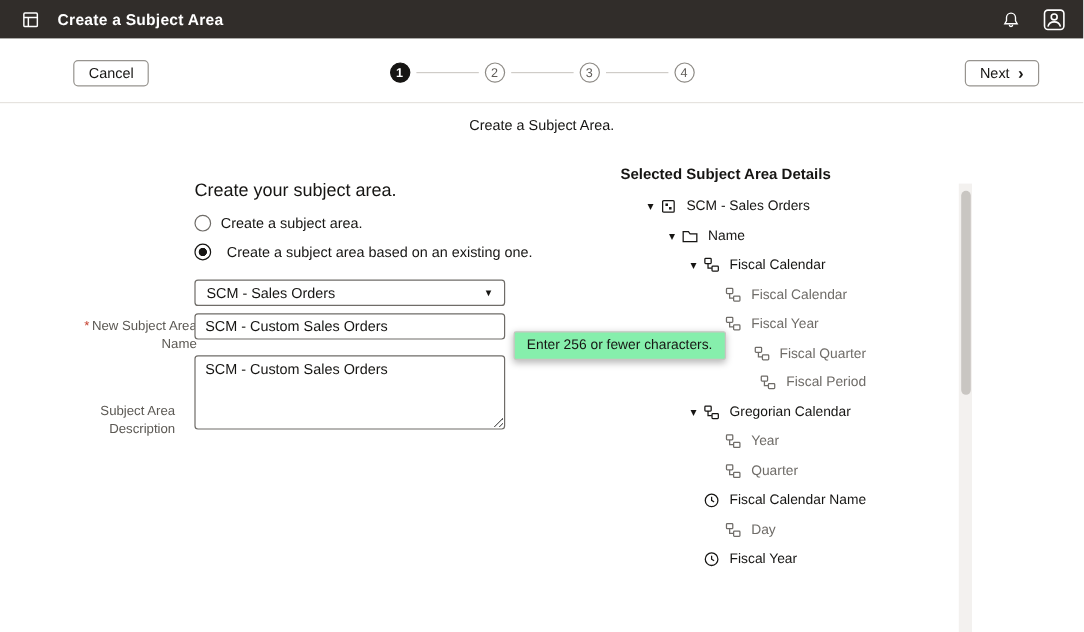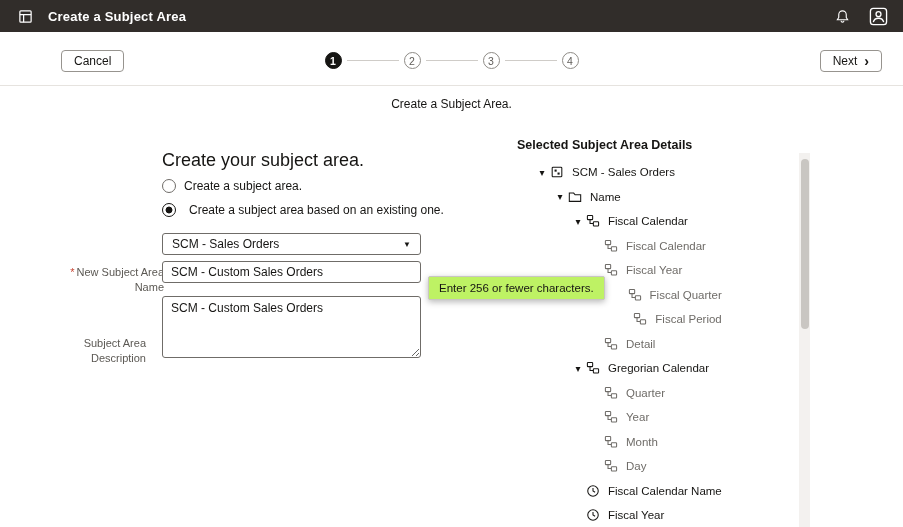--- a/index.html
+++ b/index.html
@@ -12,36 +12,36 @@
             display:flex; align-items:center; padding:0 12px; gap:10px; color:#fff; }
   .topbar-title { font-size:13px; font-weight:bold; letter-spacing:.2px; }
   .topbar-spacer { flex:1; }
   .icon-btn { width:26px; height:26px; display:flex; align-items:center; justify-content:center; cursor:pointer; }
 
   
   .btn { position:absolute; font-size:12px; color:#161513; background:#fff;
          border:1px solid #97948f; border-radius:4px; padding:3px 12px;
          display:flex; align-items:center; gap:7px; cursor:pointer; }
   .cancel-btn { left:23px; top:50px;margin-left:38px; }
-  .next-btn { right:21px; top:50px; }
+  .next-btn { right:37px; top:50px; }
   .next-chevron { font-size:14px; font-weight:bold; line-height:1; }
 
   .stepper { position:absolute; top:52px; left:50%; transform:translateX(-50%);
              display:flex; align-items:center; }
   .step-circle { width:17px; height:17px; border-radius:50%; border:1.5px solid #8e8b86;
                  color:#5f5c58; font-size:10.5px; display:flex; align-items:center;
                  justify-content:center; background:#fff; cursor:pointer; }
   .step-circle.active { background:#161513; border-color:#161513; color:#fff; font-weight:bold; }
   .step-connector { width:52px; height:1.5px; background:#cfccc8; margin:0 5px; }
 
   .separator { position:absolute; top:85px; left:0; width:100%; height:1px; background:#e6e3df; }
   .subtitle { position:absolute; top:97px; left:0; width:100%; text-align:center; font-size:12px; }
 
   
-  .section-title { position:absolute; left:162px; top:150px; font-size:18px; }
+  .section-title { position:absolute; left:162px; top:150px; font-size:15px; }
   .radio-row { position:absolute; left:162px; display:flex; align-items:center; gap:8px; font-size:12px; }
   .radio-row-0 { top:179px; } .radio-row-1 { top:203px;gap:13px; }
   input[type=radio] { appearance:none; -webkit-appearance:none; width:14px; height:14px;
                       border:1.5px solid #6f6c68; border-radius:50%; background:#fff; cursor:pointer; }
   input[type=radio]:checked { border-color:#161513;
       background:radial-gradient(circle at center, #161513 0 3.2px, #fff 3.7px); }
 
   .select-box { position:absolute; left:162px; top:233px; width:259px; height:22px;
                 border:1px solid #6f6c68; border-radius:3px; display:flex; align-items:center;
                 justify-content:space-between; padding:0 9px; font-size:12px; background:#fff; cursor:pointer; }
@@ -53,21 +53,21 @@
   .textarea { position:absolute; left:162px; top:296px; width:259px; height:62px;
               border:1px solid #6f6c68; border-radius:3px; padding:4px 8px; font-size:12px;
               font-family:inherit; color:#161513; resize:both; }
 
   .field-label { position:absolute; width:120px; text-align:right; font-size:11px;
                  color:#5b5853; line-height:1.4; }
   .name-label { left:44px; top:265px; }
   .desc-label { left:26px; top:300px;margin-top:36px; }
   .req { color:#c74634; margin-right:2px; }
 
-  .tooltip { position:absolute; left:428px; top:276px; background:#bef264; border:1px solid #c9c6c2;
+  .tooltip { position:absolute; left:428px; top:276px; background:#86efac; border:1px solid #c9c6c2;
              box-shadow:0 2px 6px rgba(0,0,0,.28); padding:5px 10px; font-size:11.5px;
              border-radius:2px; white-space:nowrap; }
 
   
   .details-title { position:absolute; left:517px; top:138px; font-size:12.5px; font-weight:bold; }
   .tree { position:absolute; left:534px; top:160px; }
   .tree-row { display:flex; align-items:center; height:24.5px; font-size:11.5px; cursor:pointer; }
   .caret { width:16px; font-size:10px; color:#161513; text-align:center; flex:0 0 16px; }
   .caret.hidden { visibility:hidden; }
   .tree-icon { width:20px; flex:0 0 20px; display:flex; align-items:center; }
@@ -234,31 +234,20 @@
     <span class="tree-icon">
           <svg width="14" height="14" viewBox="0 0 16 16">
             <rect x="1.6" y="1.6" width="6" height="4.8" rx=".8" fill="none" stroke="currentColor" stroke-width="1.2"></rect>
             <path d="M4.6 6.4v4.4h3.6" fill="none" stroke="currentColor" stroke-width="1.2"></path>
             <rect x="8.4" y="8.8" width="6" height="4.8" rx=".8" fill="none" stroke="currentColor" stroke-width="1.2"></rect>
           </svg>
         </span>
     <span class="tree-label">Fiscal Period</span>
   </div>
 
-  <div class="tree-row tone-gray" style="padding-left: 54px;">
-    <span class="caret hidden">▾</span>
-    <span class="tree-icon">
-          <svg width="14" height="14" viewBox="0 0 16 16">
-            <rect x="1.6" y="1.6" width="6" height="4.8" rx=".8" fill="none" stroke="currentColor" stroke-width="1.2"></rect>
-            <path d="M4.6 6.4v4.4h3.6" fill="none" stroke="currentColor" stroke-width="1.2"></path>
-            <rect x="8.4" y="8.8" width="6" height="4.8" rx=".8" fill="none" stroke="currentColor" stroke-width="1.2"></rect>
-          </svg>
-        </span>
-    <span class="tree-label">Detail</span>
-  </div>
 
   <div class="tree-row tone-dark" style="padding-left: 36px;">
     <span class="caret">▾</span>
     <span class="tree-icon">
           <svg width="14" height="14" viewBox="0 0 16 16">
             <rect x="1.6" y="1.6" width="6" height="4.8" rx=".8" fill="none" stroke="currentColor" stroke-width="1.2"></rect>
             <path d="M4.6 6.4v4.4h3.6" fill="none" stroke="currentColor" stroke-width="1.2"></path>
             <rect x="8.4" y="8.8" width="6" height="4.8" rx=".8" fill="none" stroke="currentColor" stroke-width="1.2"></rect>
           </svg>
         </span>
@@ -267,70 +256,59 @@
 
   <div class="tree-row tone-gray" style="padding-left: 54px;">
     <span class="caret hidden">▾</span>
     <span class="tree-icon">
           <svg width="14" height="14" viewBox="0 0 16 16">
             <rect x="1.6" y="1.6" width="6" height="4.8" rx=".8" fill="none" stroke="currentColor" stroke-width="1.2"></rect>
             <path d="M4.6 6.4v4.4h3.6" fill="none" stroke="currentColor" stroke-width="1.2"></path>
             <rect x="8.4" y="8.8" width="6" height="4.8" rx=".8" fill="none" stroke="currentColor" stroke-width="1.2"></rect>
           </svg>
         </span>
+    <span class="tree-label">Year</span>
+  </div>
+
+  <div class="tree-row tone-gray" style="padding-left: 54px;">
+    <span class="caret hidden">▾</span>
+    <span class="tree-icon">
+          <svg width="14" height="14" viewBox="0 0 16 16">
+            <rect x="1.6" y="1.6" width="6" height="4.8" rx=".8" fill="none" stroke="currentColor" stroke-width="1.2"></rect>
+            <path d="M4.6 6.4v4.4h3.6" fill="none" stroke="currentColor" stroke-width="1.2"></path>
+            <rect x="8.4" y="8.8" width="6" height="4.8" rx=".8" fill="none" stroke="currentColor" stroke-width="1.2"></rect>
+          </svg>
+        </span>
     <span class="tree-label">Quarter</span>
   </div>
 
-  <div class="tree-row tone-gray" style="padding-left: 54px;">
-    <span class="caret hidden">▾</span>
-    <span class="tree-icon">
-          <svg width="14" height="14" viewBox="0 0 16 16">
-            <rect x="1.6" y="1.6" width="6" height="4.8" rx=".8" fill="none" stroke="currentColor" stroke-width="1.2"></rect>
-            <path d="M4.6 6.4v4.4h3.6" fill="none" stroke="currentColor" stroke-width="1.2"></path>
-            <rect x="8.4" y="8.8" width="6" height="4.8" rx=".8" fill="none" stroke="currentColor" stroke-width="1.2"></rect>
-          </svg>
-        </span>
-    <span class="tree-label">Year</span>
-  </div>
-
-  <div class="tree-row tone-gray" style="padding-left: 54px;">
-    <span class="caret hidden">▾</span>
-    <span class="tree-icon">
-          <svg width="14" height="14" viewBox="0 0 16 16">
-            <rect x="1.6" y="1.6" width="6" height="4.8" rx=".8" fill="none" stroke="currentColor" stroke-width="1.2"></rect>
-            <path d="M4.6 6.4v4.4h3.6" fill="none" stroke="currentColor" stroke-width="1.2"></path>
-            <rect x="8.4" y="8.8" width="6" height="4.8" rx=".8" fill="none" stroke="currentColor" stroke-width="1.2"></rect>
-          </svg>
-        </span>
-    <span class="tree-label">Month</span>
-  </div>
-
-  <div class="tree-row tone-gray" style="padding-left: 54px;">
-    <span class="caret hidden">▾</span>
-    <span class="tree-icon">
-          <svg width="14" height="14" viewBox="0 0 16 16">
-            <rect x="1.6" y="1.6" width="6" height="4.8" rx=".8" fill="none" stroke="currentColor" stroke-width="1.2"></rect>
-            <path d="M4.6 6.4v4.4h3.6" fill="none" stroke="currentColor" stroke-width="1.2"></path>
-            <rect x="8.4" y="8.8" width="6" height="4.8" rx=".8" fill="none" stroke="currentColor" stroke-width="1.2"></rect>
-          </svg>
-        </span>
-    <span class="tree-label">Day</span>
-  </div>
 
   <div class="tree-row tone-dark" style="padding-left: 36px;">
     <span class="caret hidden">▾</span>
     <span class="tree-icon">
           <svg width="14" height="14" viewBox="0 0 16 16">
             <circle cx="8" cy="8" r="6" fill="none" stroke="currentColor" stroke-width="1.2"></circle>
             <path d="M8 4.6V8l2.4 1.5" fill="none" stroke="currentColor" stroke-width="1.2"></path>
           </svg>
         </span>
     <span class="tree-label">Fiscal Calendar Name</span>
   </div>
 
+  <div class="tree-row tone-gray" style="padding-left: 54px;">
+    <span class="caret hidden">▾</span>
+    <span class="tree-icon">
+          <svg width="14" height="14" viewBox="0 0 16 16">
+            <rect x="1.6" y="1.6" width="6" height="4.8" rx=".8" fill="none" stroke="currentColor" stroke-width="1.2"></rect>
+            <path d="M4.6 6.4v4.4h3.6" fill="none" stroke="currentColor" stroke-width="1.2"></path>
+            <rect x="8.4" y="8.8" width="6" height="4.8" rx=".8" fill="none" stroke="currentColor" stroke-width="1.2"></rect>
+          </svg>
+        </span>
+    <span class="tree-label">Day</span>
+  </div>
+
   <div class="tree-row tone-dark" style="padding-left: 36px;">
     <span class="caret hidden">▾</span>
     <span class="tree-icon">
           <svg width="14" height="14" viewBox="0 0 16 16">
             <circle cx="8" cy="8" r="6" fill="none" stroke="currentColor" stroke-width="1.2"></circle>
             <path d="M8 4.6V8l2.4 1.5" fill="none" stroke="currentColor" stroke-width="1.2"></path>
           </svg>
         </span>
     <span class="tree-label">Fiscal Year</span>
   </div>

